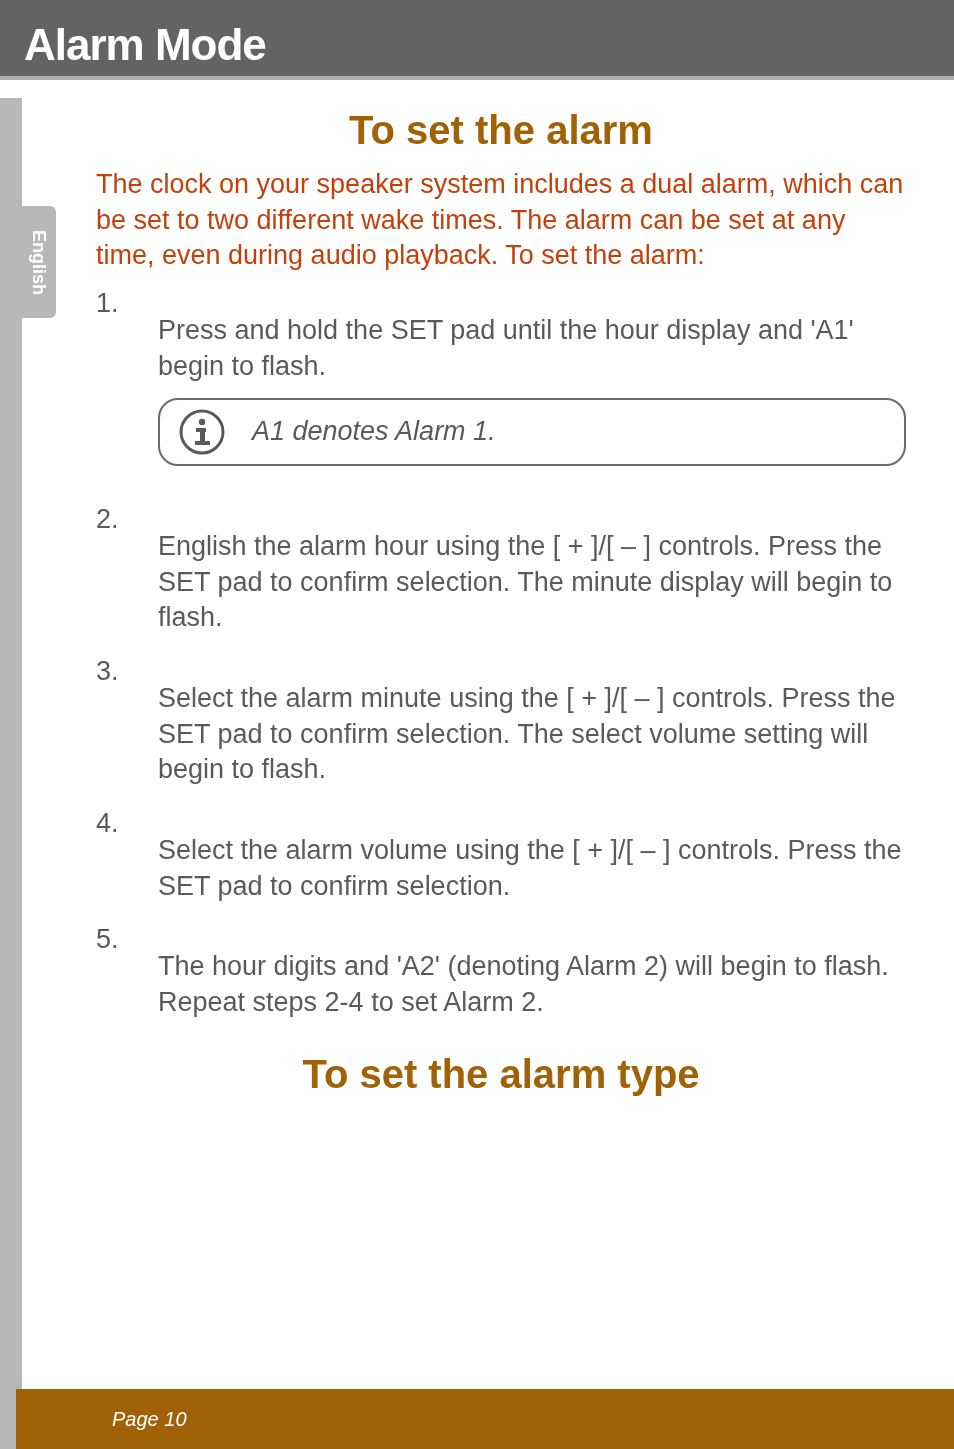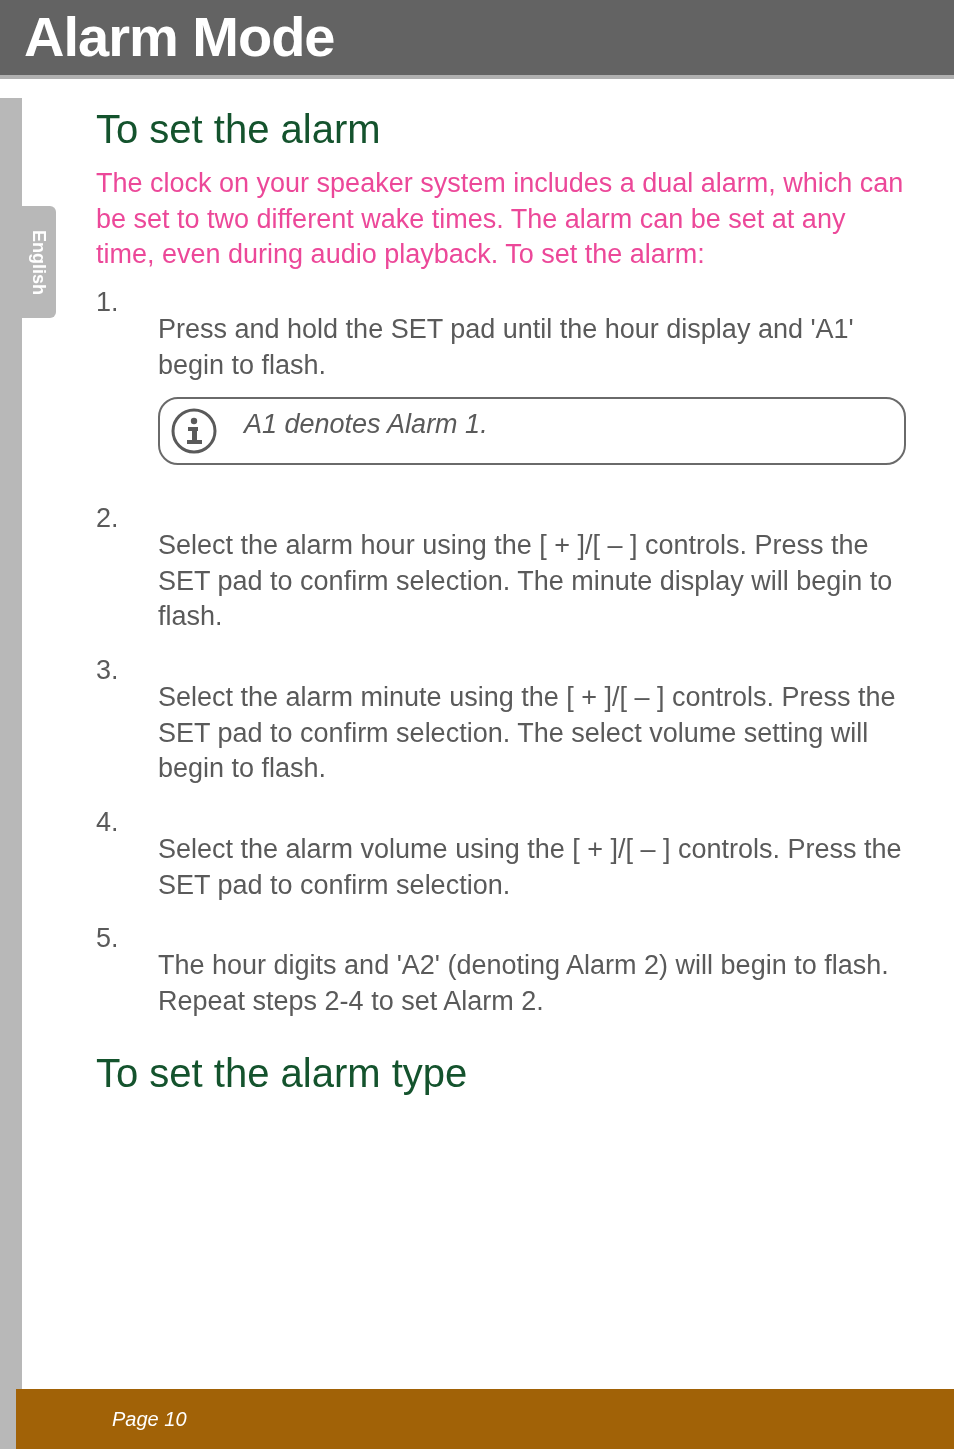--- a/index.html
+++ b/index.html
@@ -3,22 +3,22 @@
 <meta charset="utf-8">
 <style>
   * { margin: 0; padding: 0; box-sizing: border-box; }
   html, body { width: 954px; height: 1449px; background: #ffffff; font-family: "Segoe UI", Arial, sans-serif; color: #5a5a5a; }
   .page { width: 954px; height: 1449px; position: relative; }
   
   
   .header-bar {
     background: #636363;
     color: #ffffff;
-    padding: 4px 24px 6px 24px;
-    font-size: 56px;
+    padding: 20px 24px 6px 24px;
+    font-size: 44px;
     font-weight: 700;
     letter-spacing: -1px;
   }
   .header-underline {
     height: 4px;
     background: #b0b0b0;
   }
   
   
   .side-tab {
@@ -50,29 +50,30 @@
     background: #b8b8b8;
   }
   
   
   .content {
     padding: 28px 48px 0 96px;
   }
   
   h2.section {
     font-size: 40px;
-    font-weight: 400;
-    color: #14532d;
+    font-weight: 700;
+    color: #a16207;
     margin-bottom: 14px;
+    text-align: center;
   }
   
   .para {
     font-size: 27px;
     line-height: 1.32;
-    color: #ec4899;
+    color: #c2410c;
     margin-bottom: 14px;
   }
   
   ol.steps {
     list-style: none;
     margin-top: 8px;
   }
   ol.steps > li {
     display: flex;
     margin-bottom: 20px;
@@ -88,23 +89,23 @@
     line-height: 1.32;
     color: #5a5a5a;
     margin-top: 25px;
   }
   
   
   .info-box {
     margin: 14px 0 18px 0;
     border: 2px solid #6a6a6a;
     border-radius: 20px;
-    padding: 8px 18px 8px 10px;
-    display: flex;
-    align-items: flex-start;
+    padding: 8px 18px 8px 18px;
+    display: flex;
+    align-items: center;
     gap: 26px;
   }
   .info-icon {
     width: 48px;
     height: 48px;
     flex: 0 0 48px;
     display: flex;
     align-items: center;
     justify-content: center;
   }
@@ -165,21 +166,21 @@
                 <rect x="22" y="20" width="5" height="15" fill="#5a5a5a"></rect>
                 <rect x="17" y="33" width="15" height="4" fill="#5a5a5a"></rect>
               </svg>
             </span>
             <span class="info-text">A1 denotes Alarm 1.</span>
           </div>
         </div>
       </li>
       <li>
         <div class="num">2.</div>
-        <div class="step-body">Select the alarm hour using the [ + ]/[ – ] controls. Press the SET pad to confirm selection. The minute display will begin to flash.</div>
+        <div class="step-body">English the alarm hour using the [ + ]/[ – ] controls. Press the SET pad to confirm selection. The minute display will begin to flash.</div>
       </li>
       <li>
         <div class="num">3.</div>
         <div class="step-body">Select the alarm minute using the [ + ]/[ – ] controls. Press the SET pad to confirm selection. The select volume setting will begin to flash.</div>
       </li>
       <li>
         <div class="num">4.</div>
         <div class="step-body">Select the alarm volume using the [ + ]/[ – ] controls. Press the SET pad to confirm selection.</div>
       </li>
       <li>

